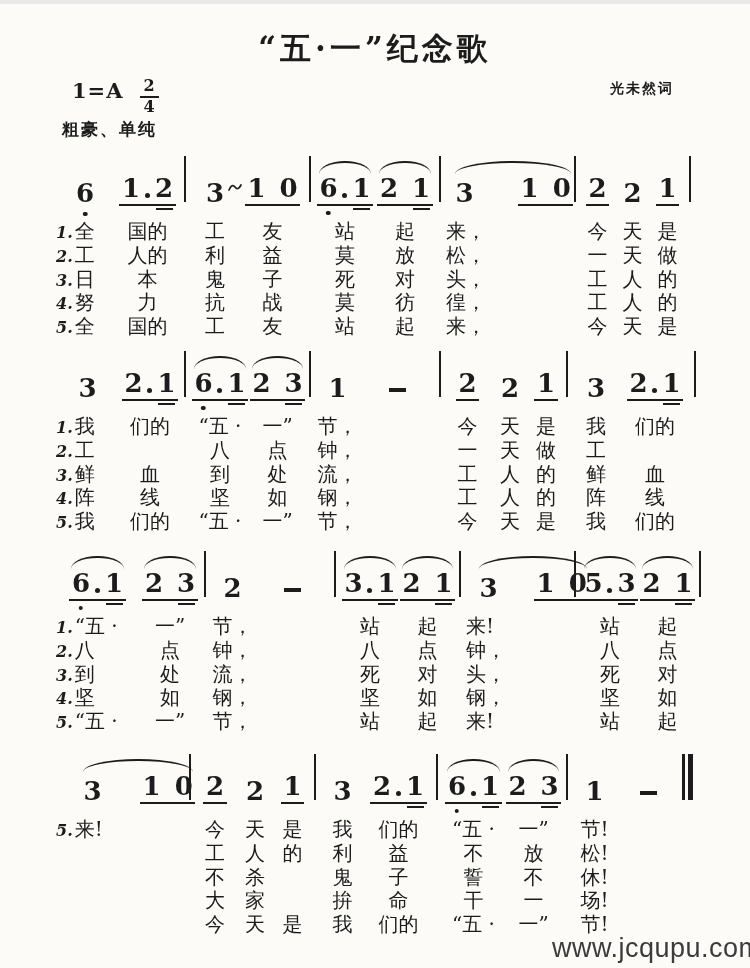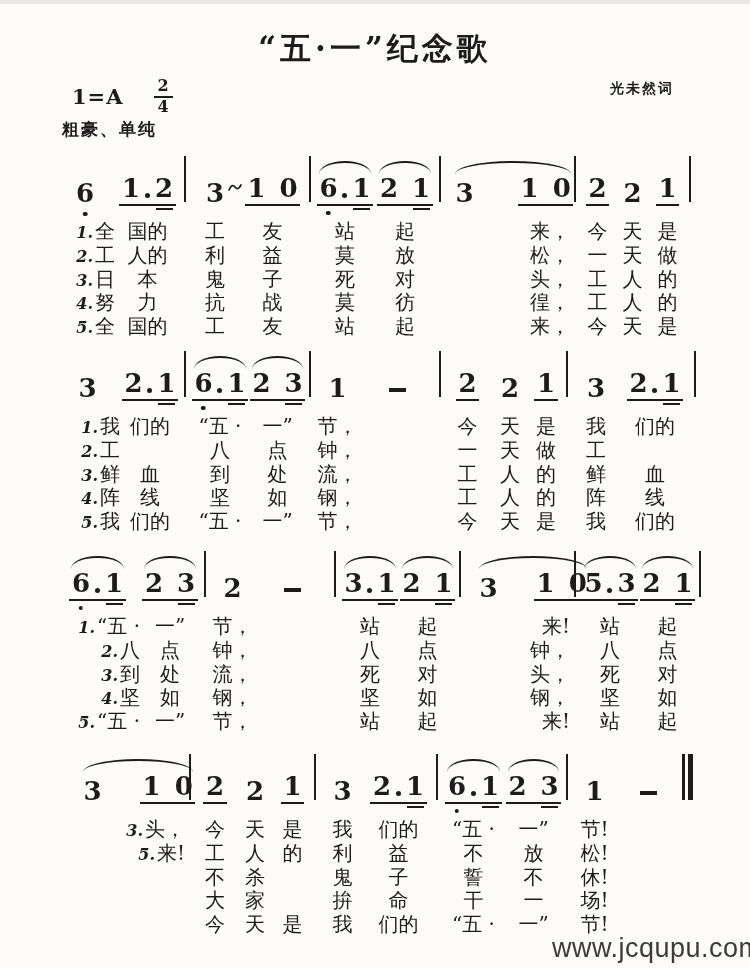--- a/index.html
+++ b/index.html
@@ -9,21 +9,21 @@
     font-family:"DejaVu Serif","Liberation Serif",serif; color:var(--ink);
     overflow:hidden; margin:4px auto;
   }
   
   .title{
     position:absolute; top:24px; left:0; width:100%;
     text-align:center; font-size:31px; font-weight:bold; letter-spacing:4px;
   }
   .keyline{
     position:absolute; left:72px; top:74px;
-    display:flex; align-items:center; font-weight:bold;gap:14px;
+    display:flex; align-items:flex-start; font-weight:bold;
   }
   .keytxt{ font-size:21px; letter-spacing:1px; }
   .ts{ display:inline-flex; flex-direction:column; align-items:center;
        margin-left:16px; font-size:16px; line-height:1.05; font-weight:bold; }
   .ts .num{ border-bottom:2px solid var(--ink); padding:0 4px 1px; }
   .ts .den{ padding-top:1px; }
   .lyricist{ position:absolute; right:76px; top:76px; font-size:14px; font-weight:bold; letter-spacing:2px; }
   .tempo{ position:absolute; left:62px; top:114px; font-size:17px; font-weight:bold; letter-spacing:2px; }
   
   .system{ position:absolute; left:55px; width:640px; display:flex; }
@@ -52,21 +52,21 @@
   .orn{ position:absolute; top:-10px; right:-16px; }
   
   .bl{ width:2.4px; height:46px; background:var(--ink); margin:0 auto; }
   .endbar{ display:flex; justify-content:center; gap:3px; height:46px; }
   .endbar .b1{ width:2.4px; height:46px; background:var(--ink); }
   .endbar .b2{ width:5px; height:46px; background:var(--ink); }
   .blcell{ height:52px; display:flex; align-items:flex-start; justify-content:center; padding-top:2px; }
   
   .lyr{ height:23.8px; line-height:23.8px; font-size:20px; text-align:center;
         white-space:nowrap; }
-  .lyr.left{ text-align:right; padding-left:1px; }
+  .lyr.left{ text-align:left; padding-left:1px; }
   .vn{ font-style:italic; font-size:16px; margin-right:2px; font-weight:bold; }
   
   .watermark{
     position:absolute; left:552px; top:929px; font-size:27px; color:#3b3b3b;
     font-family:"Liberation Sans","DejaVu Sans",sans-serif; letter-spacing:0.5px;
   }
 </style>
 </head>
 <body>
 
@@ -722,21 +722,20 @@
                 <span class="ch">3</span>
               </span>
               <span class="ngap" style="width: 36px;"></span>
               <span class="seg u">
                 <span class="ch">1</span>
                 <span class="sp"></span>
                 <span class="ch">0</span>
               </span>
             </span>
           </div>
-          <div class="lyr left"><span class="vn">3.</span>头，</div>
           <div class="lyr left"><span class="vn">5.</span>来!</div>
         </div>
         <div class="col" style="width: 10px;">
           <div class="blcell">
             <div class="bl"></div>
           </div>
           <div class="lyr"></div>
           <div class="lyr"></div>
           <div class="lyr"></div>
           <div class="lyr"></div>

